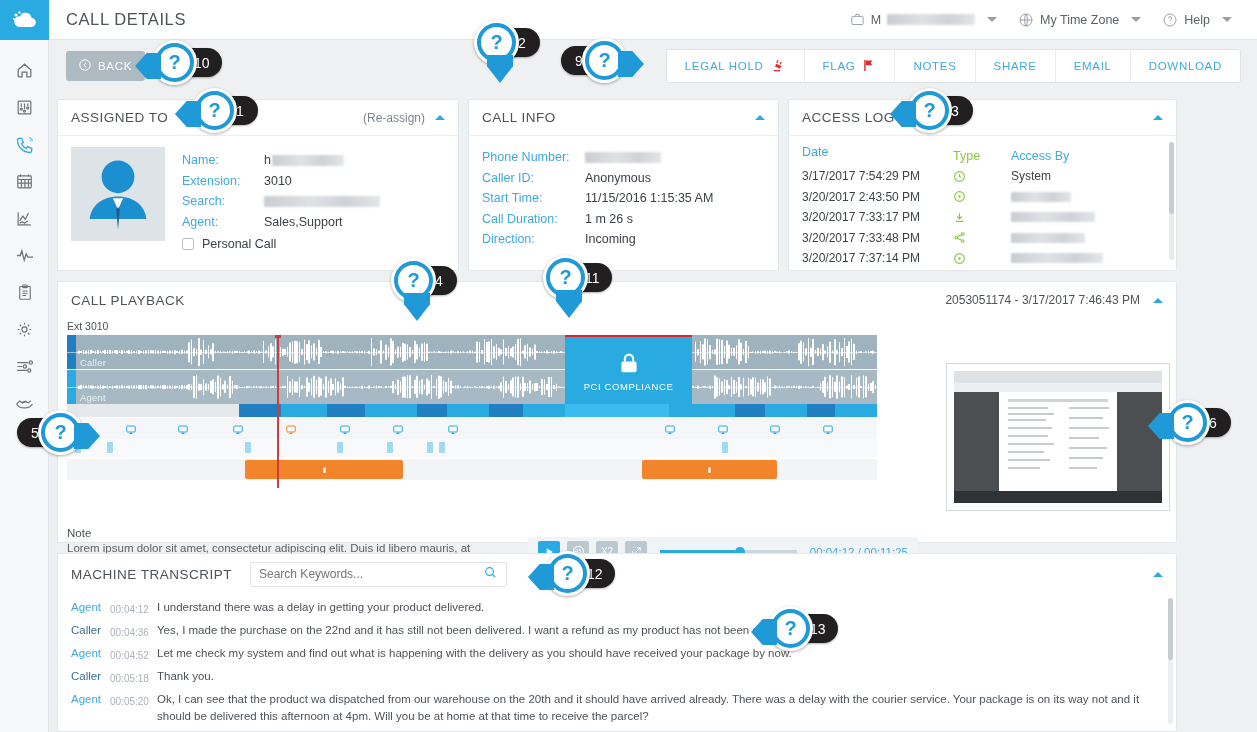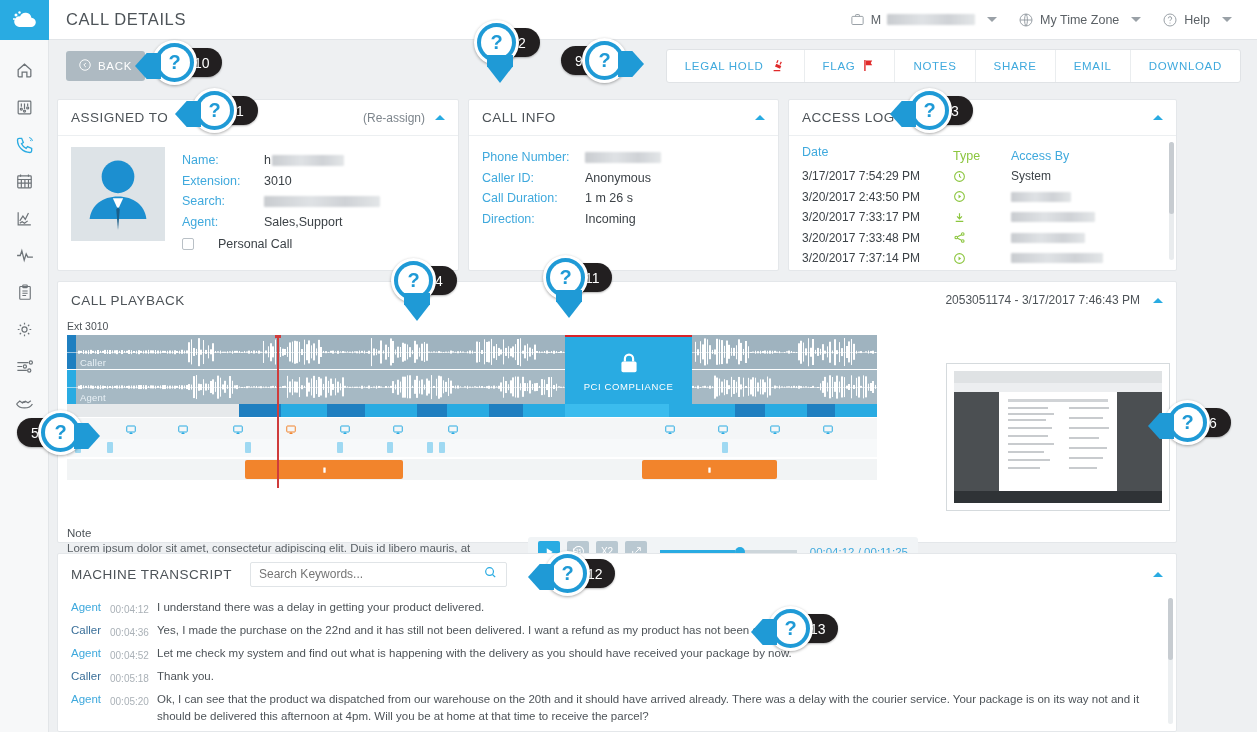--- a/index.html
+++ b/index.html
@@ -108,21 +108,21 @@
   .avatar {
     width: 94px; height: 94px; background: #dde3e7;
     border: 4px solid #dde3e7; display: flex; align-items: flex-end;
     justify-content: center; overflow: hidden; flex: none;
   }
   .kv { margin-left: 17px; padding-top: 3px; }
   .kv-row { display: flex; align-items: center; height: 20.5px; font-size: 12.5px; }
   .kv-k { width: 82px; color: #3fa9dd; }
   .kv-v { color: #3c4247; }
   .personal {
-    display: flex; align-items: center; gap: 24px;
+    display: flex; align-items: center; gap: 8px;
     font-size: 12.5px; color: #3c4247; margin-top: 5px;
   }
   .cbx { width: 12px; height: 12px; border: 1.5px solid #b9c0c6; border-radius: 2px; }
 
   .callinfo-body { padding: 11px 13px 0 13px; }
   .ci-row { display: flex; align-items: center; height: 20.5px; font-size: 12.5px; }
   .ci-k { width: 103px; color: #3fa9dd; }
   .ci-v { color: #3c4247; }
   .more { font-size: 12.5px; color: #5b6166; margin-top: 1px; }
 
@@ -520,20 +520,24 @@
           </span>
       </div>
       <div class="callinfo-body">
         <div class="ci-row">
           <span class="ci-k">Phone Number:</span>
           <span class="redacted" style="width:76px;height:11px;"></span>
         </div>
         <div class="ci-row">
           <span class="ci-k">Caller ID:</span>
           <span class="ci-v">Anonymous</span>
+        </div>
+        <div class="ci-row">
+          <span class="ci-k">Start Time:</span>
+          <span class="ci-v">11/15/2016 1:15:35 AM</span>
         </div>
         <div class="ci-row">
           <span class="ci-k">Call Duration:</span>
           <span class="ci-v">1 m 26 s</span>
         </div>
         <div class="ci-row">
           <span class="ci-k">Direction:</span>
           <span class="ci-v">Incoming</span>
         </div>
       </div>

